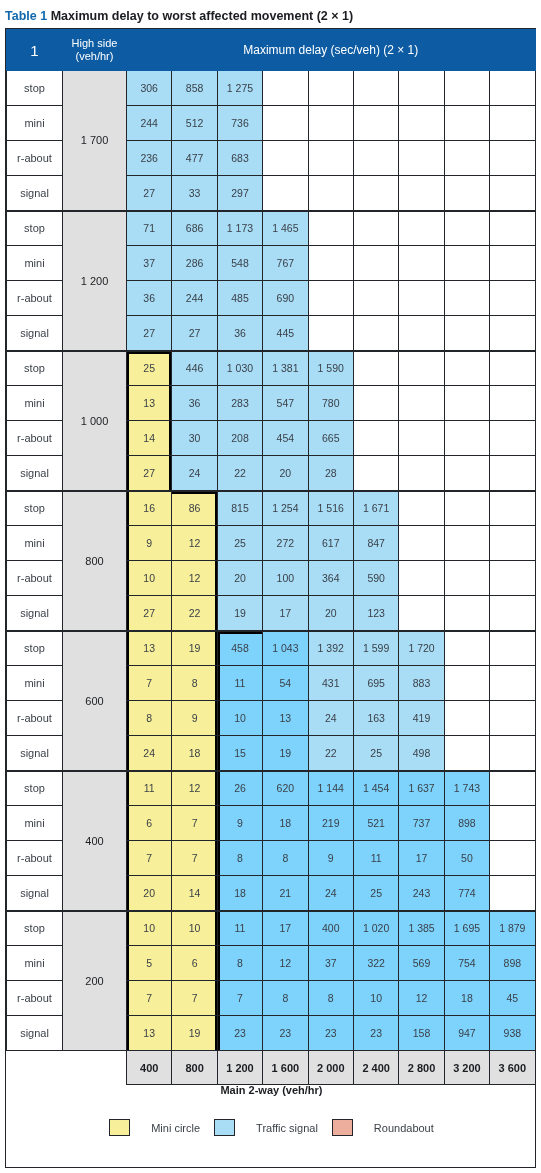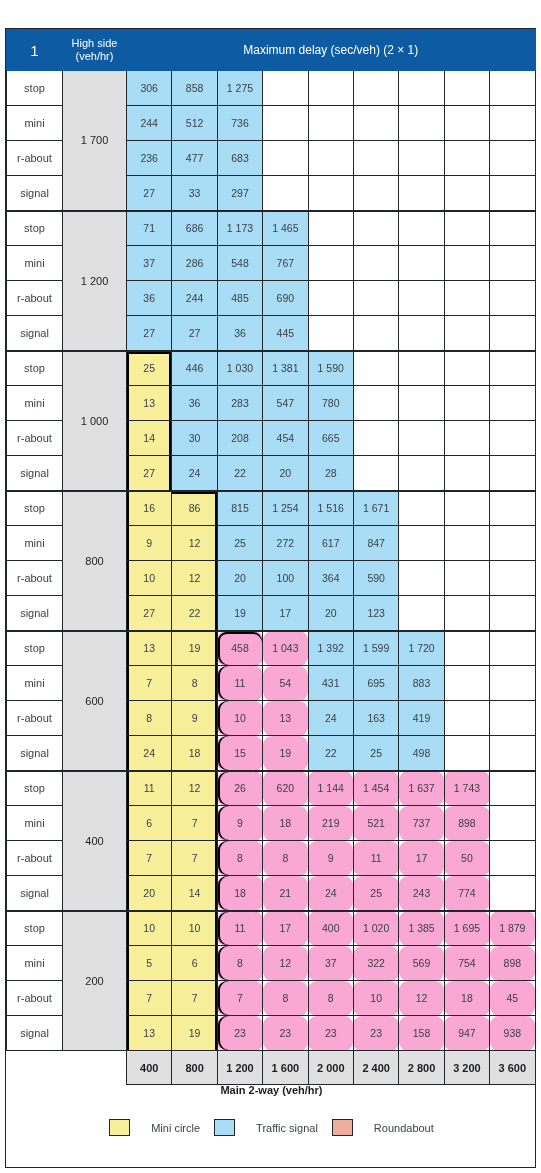--- a/index.html
+++ b/index.html
@@ -60,21 +60,21 @@
   td.ctl{
     text-align:left;padding-left:7px;
     font-size:11px;color:#3a3f47;background:#ffffff;
   }
   td.hs{
     background:#e0e0e0;font-weight:bold;font-size:11px;color:#1b1d21;
   }
   td.val{font-size:10.5px;color:#3a3f47;}
   td.blue{background:#a8ddf5;}
   td.yell{background:#f7ef99;}
-  td.salm{background:#f9a8d4;border-radius:9px;}
+  td.salm{background:#7dd3fc;}
   td.empt{background:#ffffff;}
 
   
   tr.blockstart > td{border-top:2px solid #22262b;}
 
   
   tr.axis{height:34px;}
   tr.axis td{background:#e0e0e0;font-weight:bold;font-size:11px;color:#1b1d21;}
   tr.axis td.noborder{background:#ffffff;border-left:none;border-bottom:none;border-right:none;}
   tr.axis td.noborder.first{border-left:none;}
@@ -93,20 +93,24 @@
   .sw{width:19px;height:15px;border:1px solid #22262b;display:inline-block;}
   .sw.y{background:#f7ef99;}
   .sw.b{background:#a8ddf5;}
   .sw.s{background:#eeae9e;}
 </style>
 </head>
 <body>
 
 <div id="wrap">
 
+  <div id="caption">
+    <span class="tbl-no">Table 1</span>
+    <span>Maximum delay to worst affected movement (2 × 1)</span>
+  </div>
 
   <div id="frame">
     <table class="grid">
       <colgroup>
         <col style="width:56px">
           <col style="width:64px">
         <col style="width:45.4px">
           <col style="width:45.4px">
           <col style="width:45.4px">
         <col style="width:45.4px">

